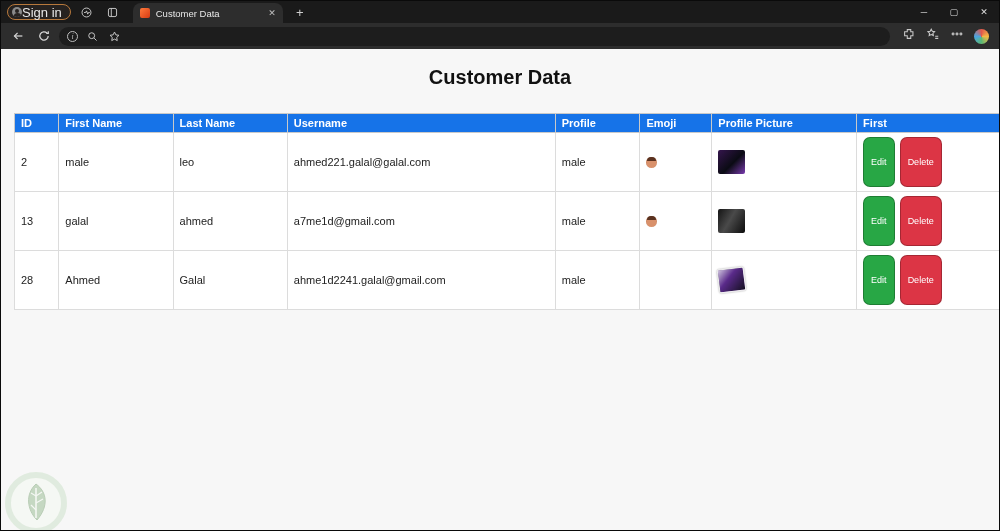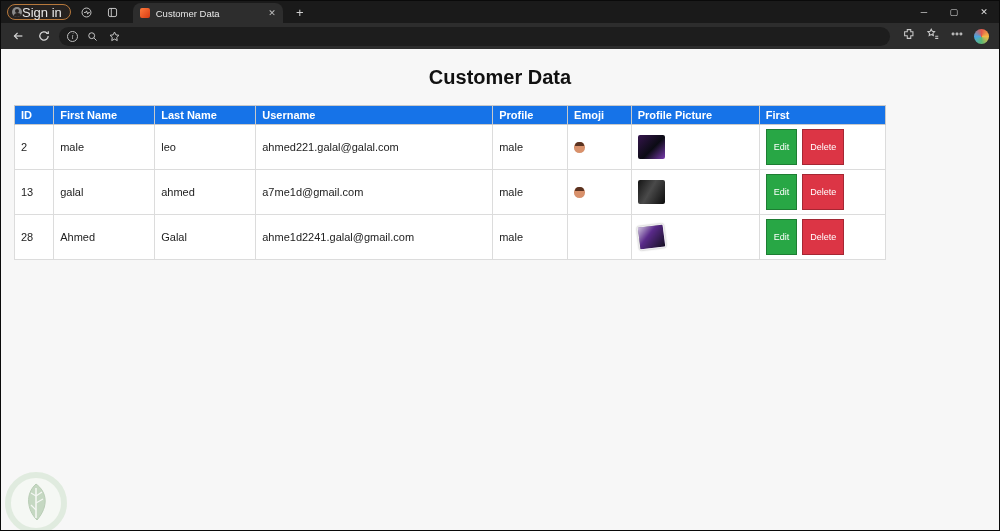--- a/index.html
+++ b/index.html
@@ -38,24 +38,24 @@
   .addr-icon { display:flex; align-items:center; justify-content:center; width:16px; }
   .addr-icon svg { stroke:#c9c9c9; fill:none; stroke-width:1.2; }
   .right-icons { display:flex; align-items:center; gap:10px; margin:0 4px 0 8px; }
   .right-icons svg { stroke:#c9c9c9; fill:none; stroke-width:1.2; }
   .profile-avatar { width:15px; height:15px; border-radius:50%;
     background:conic-gradient(#e2574c,#f5b945,#5bb974,#4ca4e0,#e2574c); cursor:pointer; }
 
   
   .page { flex:1; background:#f7f7f7; position:relative; overflow:hidden; }
   .page-title { text-align:center; font-size:20px; font-weight:bold; color:#111; padding:17px 0 12px 0; }
-  table.customers { width:872px; margin:4px 13px; border-collapse:collapse; font-size:11px; color:#222; background:#a3a3a3; }
+  table.customers { width:986px; margin:12px 13px; border-collapse:collapse; font-size:11px; color:#222; background:#a3a3a3; }
   table.customers th { background:#1673e8; color:#fff; text-align:left; font-weight:bold; padding:3px 6px; border:1px solid #c9c9c9; height:19px; }
   table.customers td { background:#fff; border:1px solid #dcdcdc; padding:4px 6px; height:38px; vertical-align:middle; }
-  .btn { display:inline-block; padding:12px 7px; border-radius:0; color:#fff; font-size:9px; border:1px solid rgba(0,0,0,0.25); cursor:pointer; }
+  .btn { display:inline-block; padding:19px 7px; border-radius:7px; color:#fff; font-size:9px; border:1px solid rgba(0,0,0,0.25); cursor:pointer; }
   .btn-edit { background:#28a745; margin-right:5px; }
   .btn-delete { background:#dc3545; }
   .emoji-face { width:11px; height:11px; border-radius:50%; background:radial-gradient(circle at 50% 55%, #d9916b 55%, #96522f); position:relative; }
   .emoji-face::before { content:""; position:absolute; top:0; left:1px; right:1px; height:4px; border-radius:6px 6px 0 0; background:#5a3220; }
   .profile-thumb { width:27px; height:24px; border-radius:2px; }
   .pic-1 { background:linear-gradient(135deg,#35154d,#0b0b14 55%,#7a3bb0); }
   .pic-2 { background:linear-gradient(120deg,#141414,#4a4a4a 45%,#0c0c0c); }
   .pic-3 { background:linear-gradient(135deg,#cfc4de,#5a2a8a 40%,#141020); border:1px solid #f0f0f0; transform:rotate(-7deg); box-shadow:0 0 2px rgba(0,0,0,.4); }
 
   .watermark { position:absolute; left:2px; bottom:-6px; opacity:0.55; pointer-events:none; }

